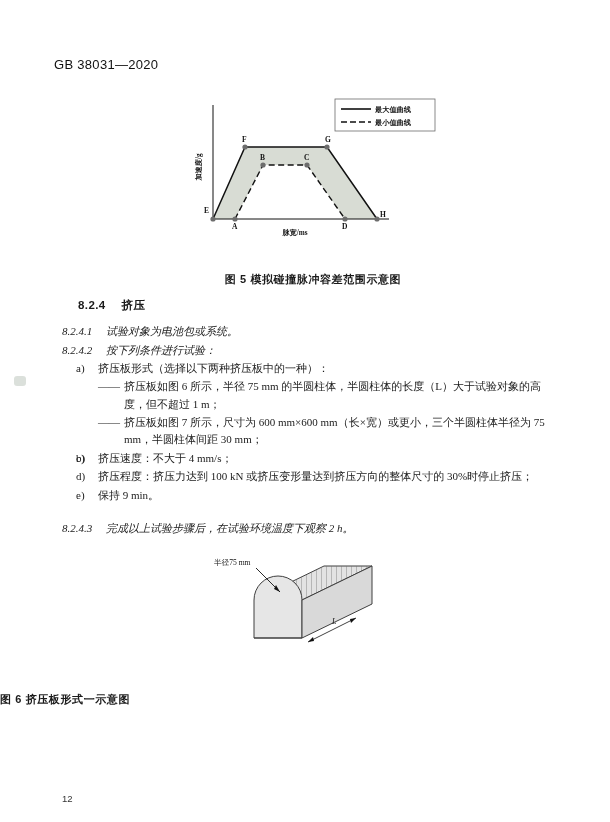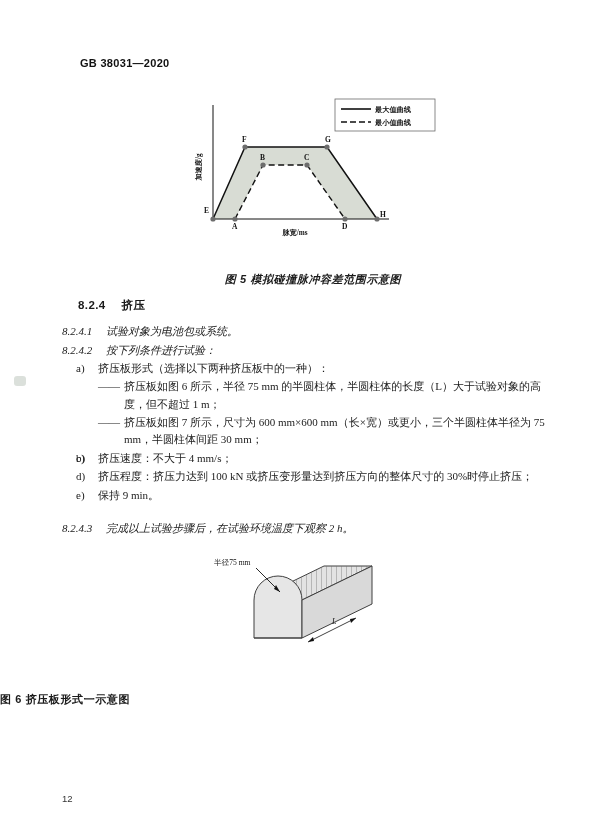--- a/index.html
+++ b/index.html
@@ -15,26 +15,26 @@
     position: relative;
     overflow: hidden;
   }
   .page {
     position: absolute;
     left: 0; top: 0;
     width: 610px; height: 822px;
   }
   .header {
     position: absolute;
-    left: 80px;
+    left: 54px;
     top: 57px;
     font-family: "Liberation Sans", sans-serif;
-    font-size: 11px;
+    font-size: 13px;
     letter-spacing: 0.3px;
-    font-weight: bold;
+    font-weight: normal;
     color: #111;
   }
   
   .fig5-wrap {
     position: absolute;
     left: 175px;
     top: 95px;
     width: 265px;
     height: 165px;
     font-weight: bold;
@@ -42,21 +42,20 @@
   .fig5-svg { display: block; }
   .fig5-caption {
     position: absolute;
     left: 16px; right: 0;
     top: 272px;
     text-align: center;
     font-family: "Liberation Sans", sans-serif;
     font-size: 11px;
     font-weight: bold;
     letter-spacing: 0.6px;
-    font-style: italic;
   }
   
   .body {
     position: absolute;
     left: 62px;
     top: 296px;
     width: 486px;
     font-size: 11px;
     line-height: 1.58;
   }

